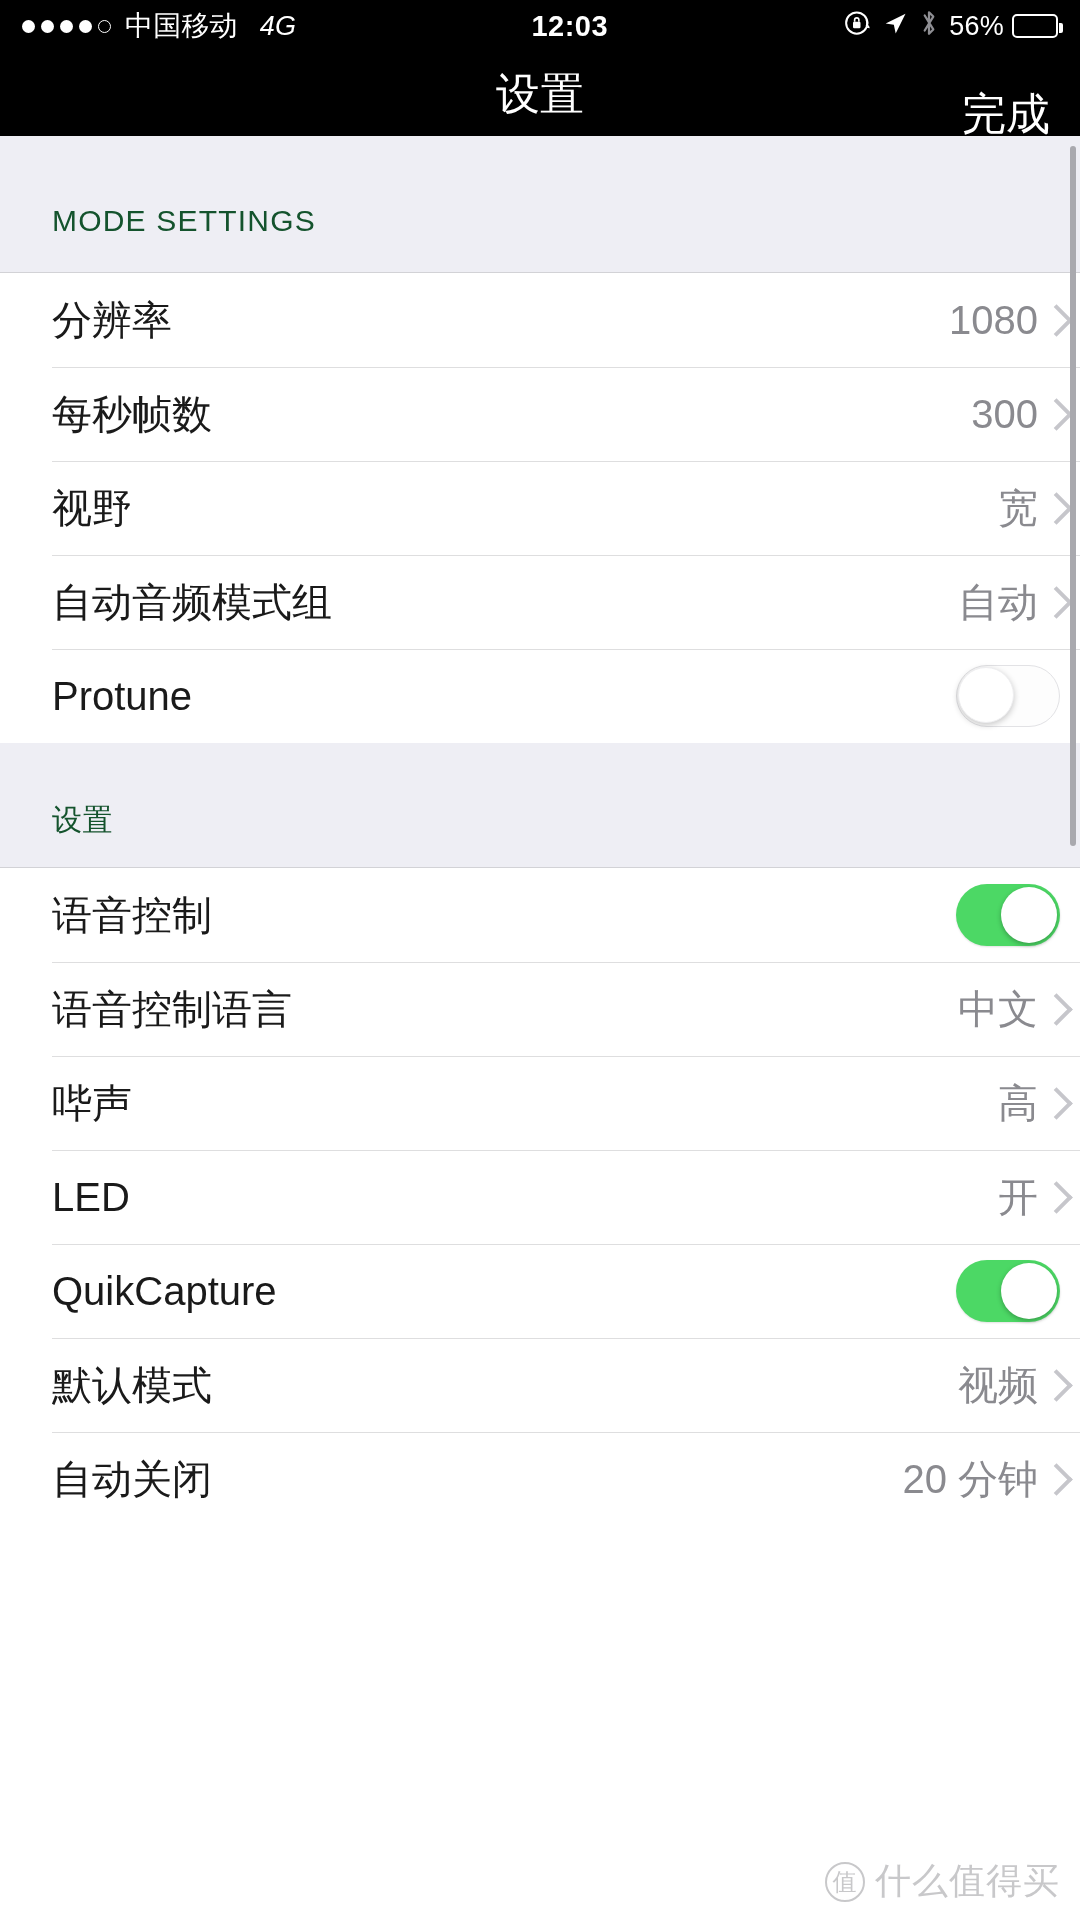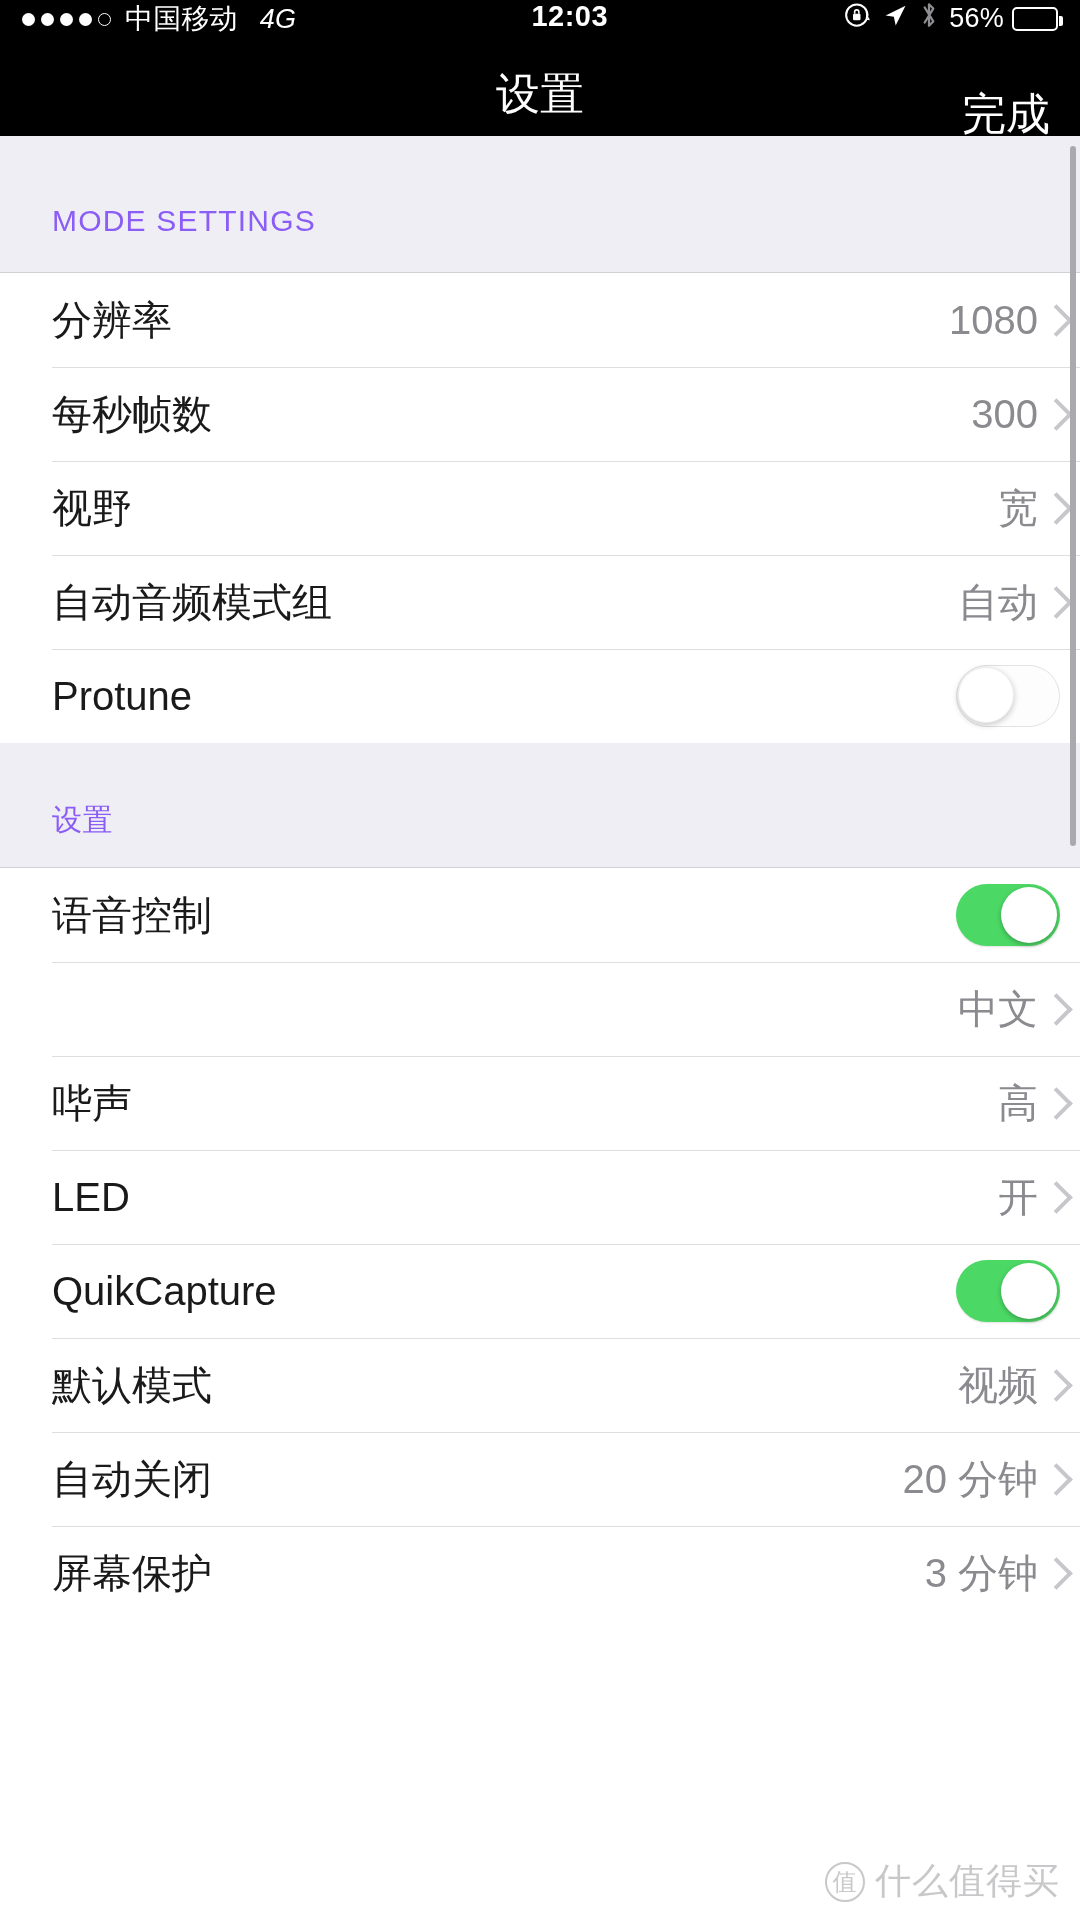--- a/index.html
+++ b/index.html
@@ -7,21 +7,21 @@
     width:1080px; height:1920px;
     background:#ffffff;
     font-family:"Liberation Sans","DejaVu Sans",sans-serif;
     overflow:hidden;
   }
   #screen { position:relative; width:1080px; height:1920px; background:#fff; }
 
   
   .statusbar {
     height:52px; background:#000; color:#fff;
-    display:flex; align-items:flex-start; padding:0 22px;
+    display:flex; align-items:center; padding:0 22px;
     font-size:27px; letter-spacing:0.2px;
   }
   .sb-left  { display:flex; align-items:center; gap:14px; flex:0 0 auto; }
   .sb-mid   { flex:1 1 auto; text-align:center; font-size:29px; font-weight:600; letter-spacing:0.5px;}
   .sb-right { display:flex; align-items:center; gap:8px; flex:0 0 auto; justify-content:flex-end;}
   .dots { display:flex; align-items:center; gap:6px; }
   .dot { width:13px; height:13px; border-radius:50%; background:#fff; }
   .dot.empty { background:transparent; border:1.8px solid #fff; }
   .carrier { font-size:28px; }
   .net { font-size:27px; margin-left:8px;font-style:italic; }
@@ -45,21 +45,21 @@
     position:absolute; left:0; right:0; text-align:center;
     font-size:44px; font-weight:400;
   }
   .nav-action {
     position:absolute; right:30px; font-size:44px; font-weight:400; color:#fff;margin-top:41px;
   }
 
   
   .content { position:relative; background:#fff; height:1784px; overflow:hidden; }
   .section-header {
-    background:#eeeef4; color:#8b5cf6;
+    background:#eeeef4; color:#14532d;
     padding:0 0 0 52px;
     display:flex; align-items:flex-end;
     letter-spacing:1.2px;
   }
   .section-header.first { height:136px; font-size:30px; padding-bottom:34px; }
   .section-header.second { height:124px; font-size:30px; padding-bottom:26px; letter-spacing:0.5px;}
   .sec-divider { height:1px; background:#d2d2d6; }
 
   .row {
     position:relative; height:94px; background:#fff;
@@ -212,20 +212,21 @@
         <div class="sec-divider"></div>
         <div class="row">
           <div class="row-label">语音控制</div>
           <div class="row-right">
             <div class="toggle on">
               <div class="knob"></div>
             </div>
           </div>
         </div>
         <div class="row">
+          <div class="row-label">语音控制语言</div>
           <div class="row-right">
             <div class="row-value">中文</div>
             <span class="chev"></span>
           </div>
         </div>
         <div class="row">
           <div class="row-label">哔声</div>
           <div class="row-right">
             <div class="row-value">高</div>
             <span class="chev"></span>
@@ -250,27 +251,20 @@
           <div class="row-label">默认模式</div>
           <div class="row-right">
             <div class="row-value">视频</div>
             <span class="chev"></span>
           </div>
         </div>
         <div class="row">
           <div class="row-label">自动关闭</div>
           <div class="row-right">
             <div class="row-value">20 分钟</div>
-            <span class="chev"></span>
-          </div>
-        </div>
-        <div class="row">
-          <div class="row-label">屏幕保护</div>
-          <div class="row-right">
-            <div class="row-value">3 分钟</div>
             <span class="chev"></span>
           </div>
         </div>
       </div>
     <div class="scrollbar"></div>
     <div class="watermark">
       <span class="wm-badge">值</span>
       <span>什么值得买</span>
     </div>
   </div>

